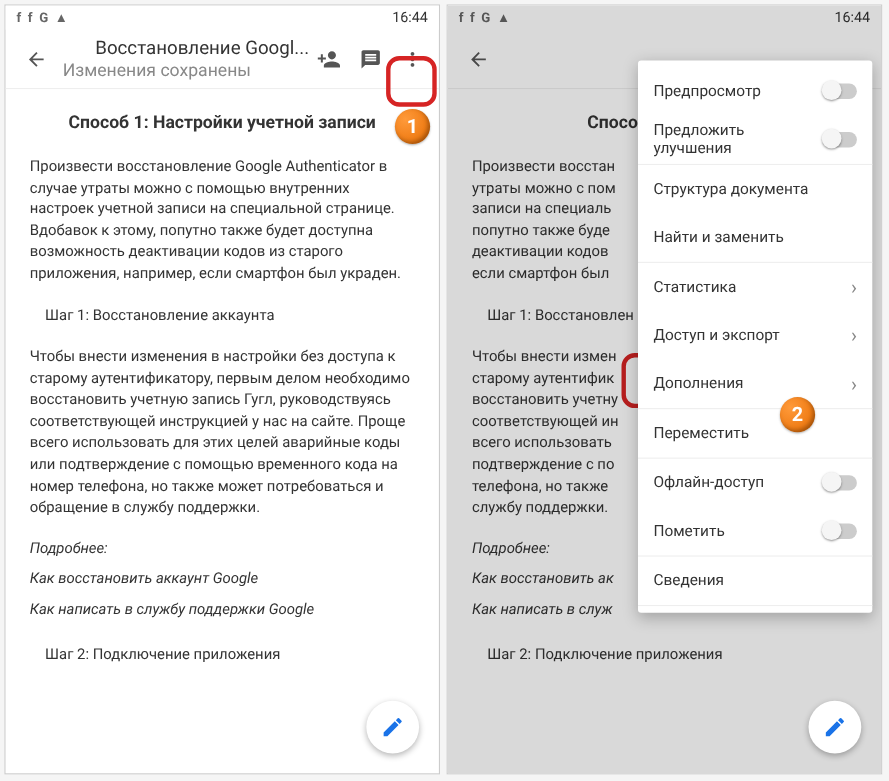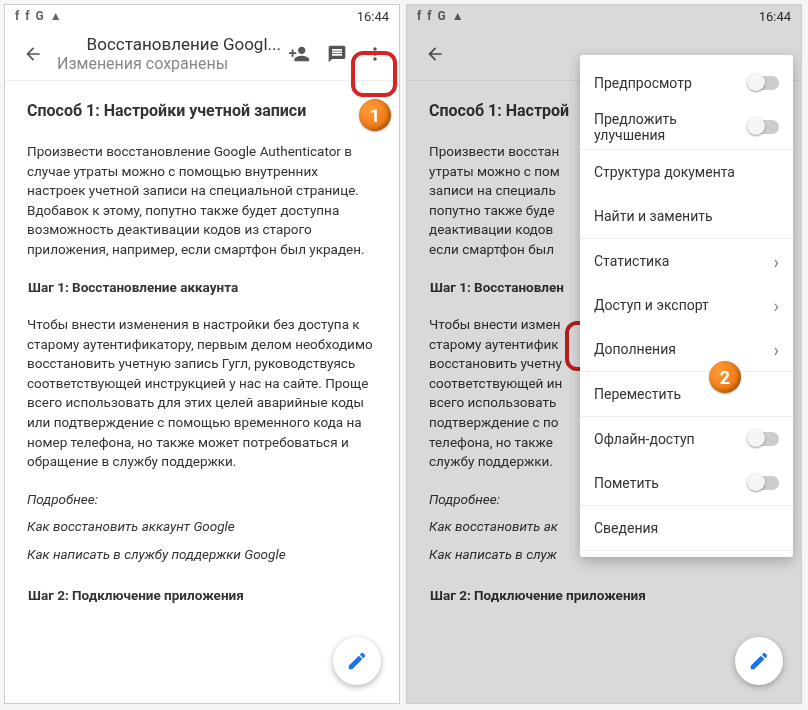--- a/index.html
+++ b/index.html
@@ -63,23 +63,23 @@
     width: 36px; height: 36px;
     display: flex; align-items: center; justify-content: center;
     color: #555;
   }
   .page-content {
     padding: 18px 22px;
     font-size: 13.5px;
     line-height: 1.45;
     color: #333;
   }
-  .h1 { font-weight: bold; font-size: 16px; margin-bottom: 20px; }
+  .h1 { font-weight: bold; font-size: 16px; margin-bottom: 20px; text-align: center; }
   .para { margin-bottom: 18px; }
-  .step { font-weight: bold; margin: 14px 1px 18px; }
+  .step { font-weight: normal; margin: 14px 14px 18px; }
   .italic { font-style: italic; margin-bottom: 8px; }
   .fab {
     position: absolute;
     right: 18px;
     bottom: 18px;
     width: 48px; height: 48px;
     border-radius: 50%;
     background: #fff;
     box-shadow: 0 2px 6px rgba(0,0,0,0.3);
     display: flex; align-items: center; justify-content: center;

